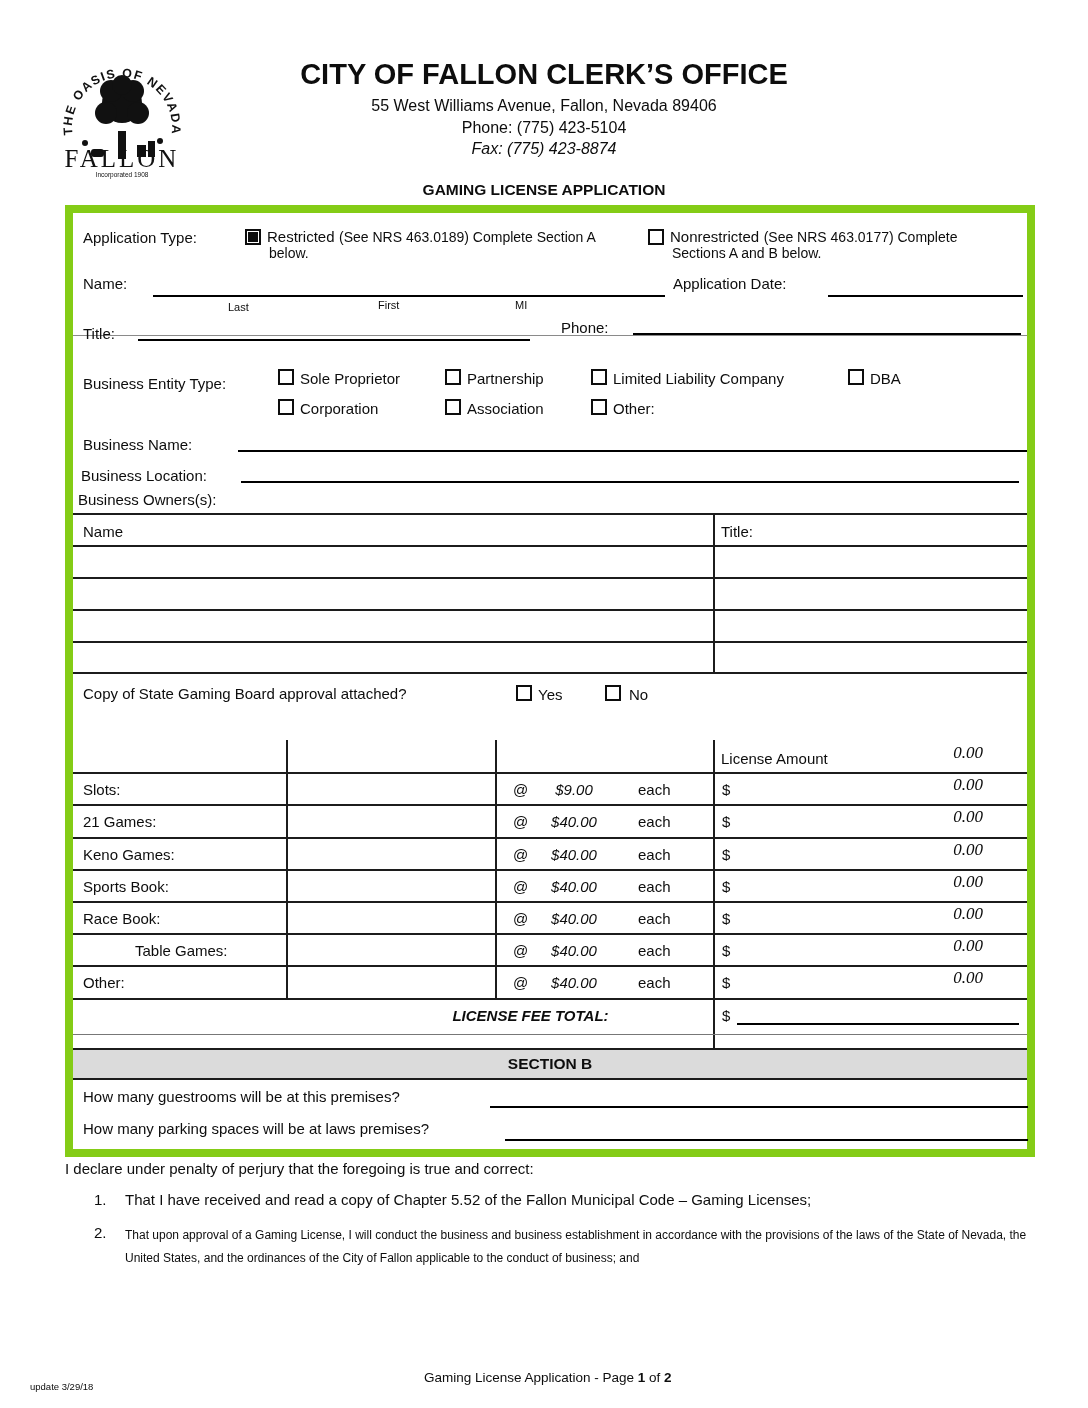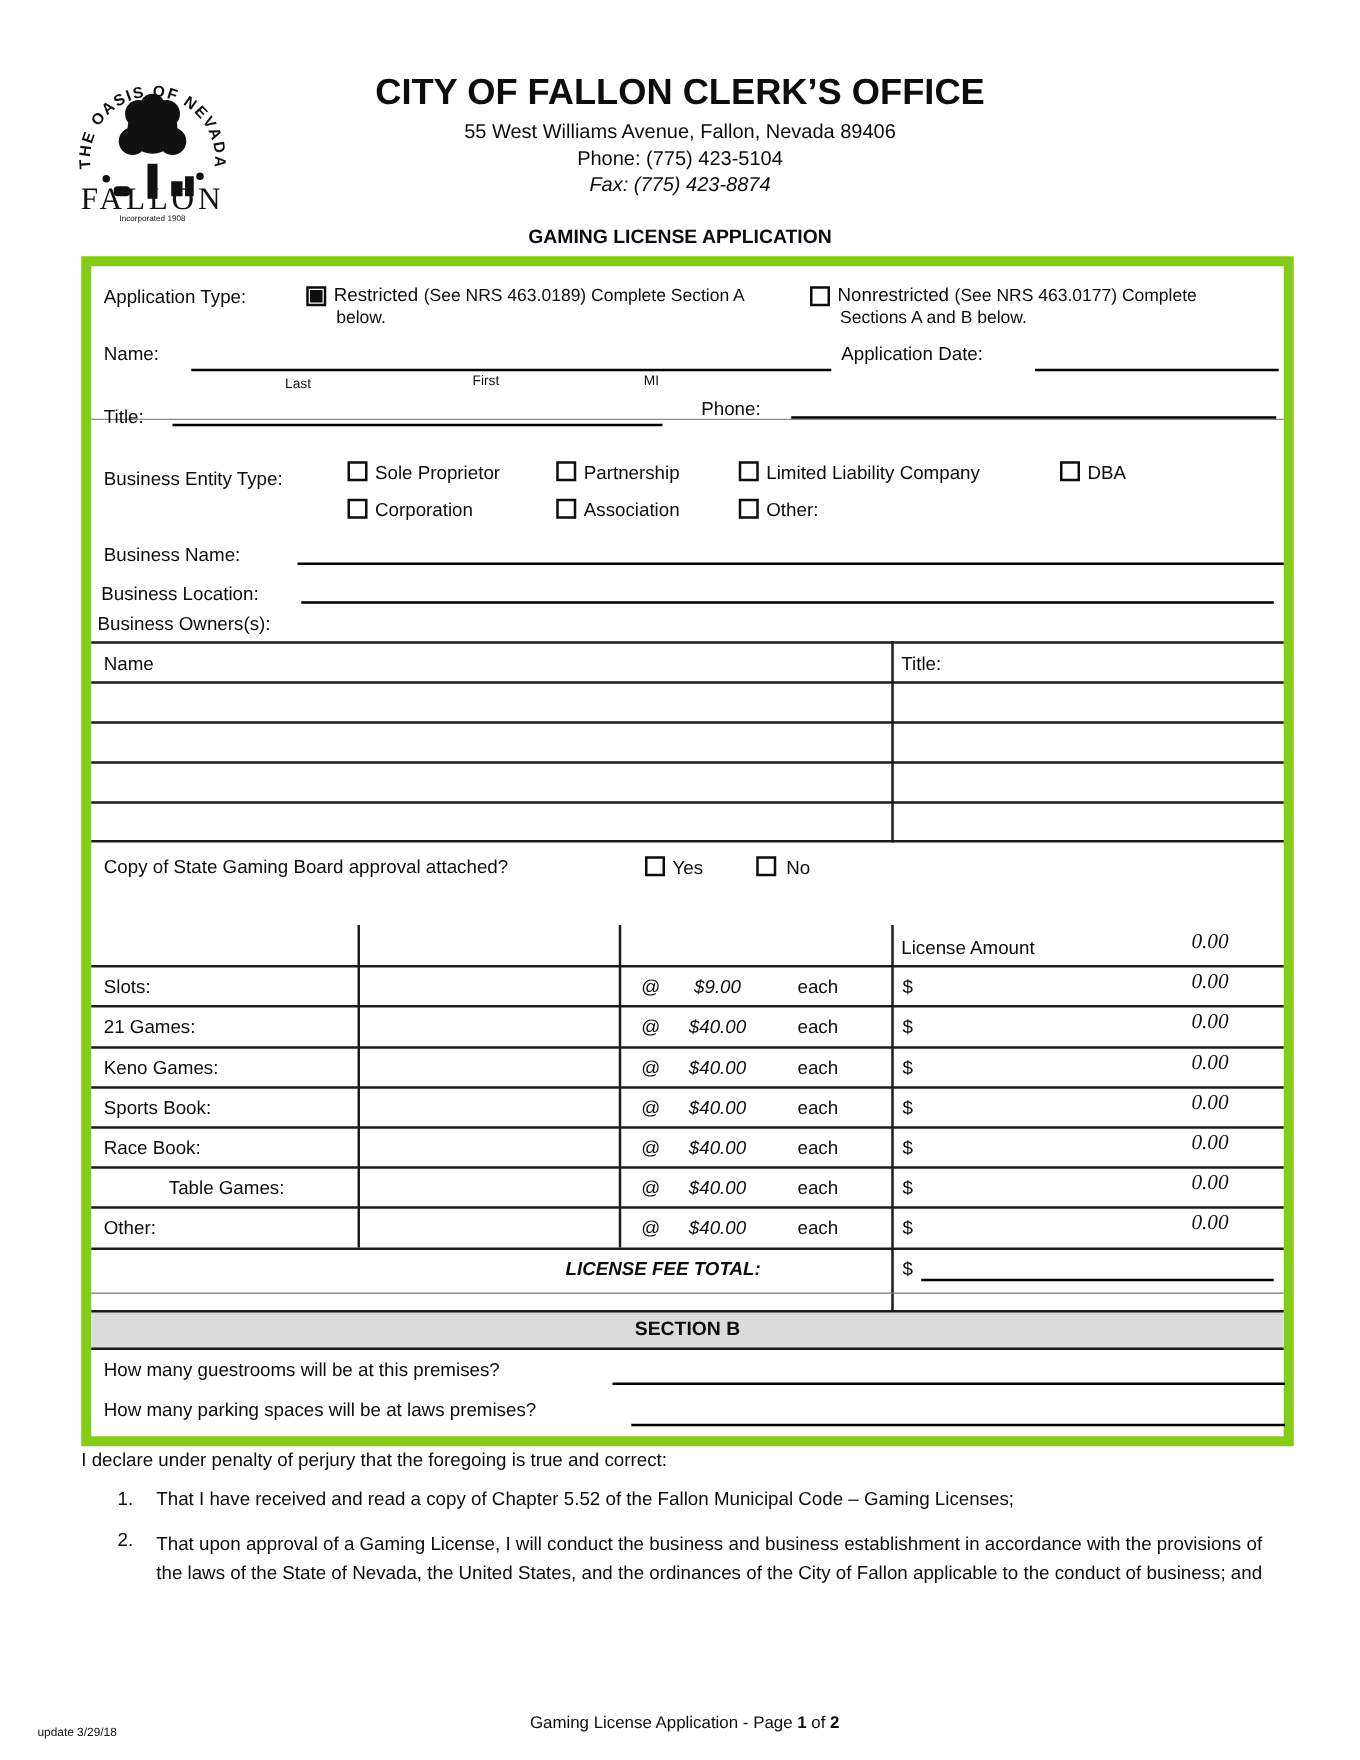--- a/index.html
+++ b/index.html
@@ -227,18 +227,18 @@
   <div class="abs lbl" style="left:10px;top:875px;">How many guestrooms will be at this premises?</div>
   <div class="abs line" style="left:417px;width:538px;top:893px;"></div>
   <div class="abs lbl" style="left:10px;top:907px;">How many parking spaces will be at laws premises?</div>
   <div class="abs line" style="left:432px;width:523px;top:926px;"></div>
 </div>
 
 <div class="abs lbl" style="left:65px;top:1160px;">I declare under penalty of perjury that the foregoing is true and correct:</div>
 <div class="abs lbl" style="left:94px;top:1191px;">1.</div>
 <div class="abs lbl" style="left:125px;top:1191px;">That I have received and read a copy of Chapter 5.52 of the Fallon Municipal Code – Gaming Licenses;</div>
 <div class="abs lbl" style="left:94px;top:1224px;">2.</div>
-<div class="abs" style="left:125px;top:1224px;width:902px;font-size:15px;line-height:23px;white-space:normal;">That upon approval of a Gaming License, I will conduct the business and business establishment in accordance with the provisions of the laws of the State of Nevada, the United States, and the ordinances of the City of Fallon applicable to the conduct of business; and</div>
+<div class="abs" style="left:125px;top:1224px;width:902px;font-size:12px;line-height:23px;white-space:normal;">That upon approval of a Gaming License, I will conduct the business and business establishment in accordance with the provisions of the laws of the State of Nevada, the United States, and the ordinances of the City of Fallon applicable to the conduct of business; and</div>
 
 <div class="abs footer-line" style="top:1355px;">
   <span>Gaming License Application - Page </span><span class="b">1</span><span> of </span><span class="b">2</span>
 </div>
 <div class="abs" style="left:30px;top:1381px;font-size:9.5px;">update 3/29/18</div>
 
 </body></html>

